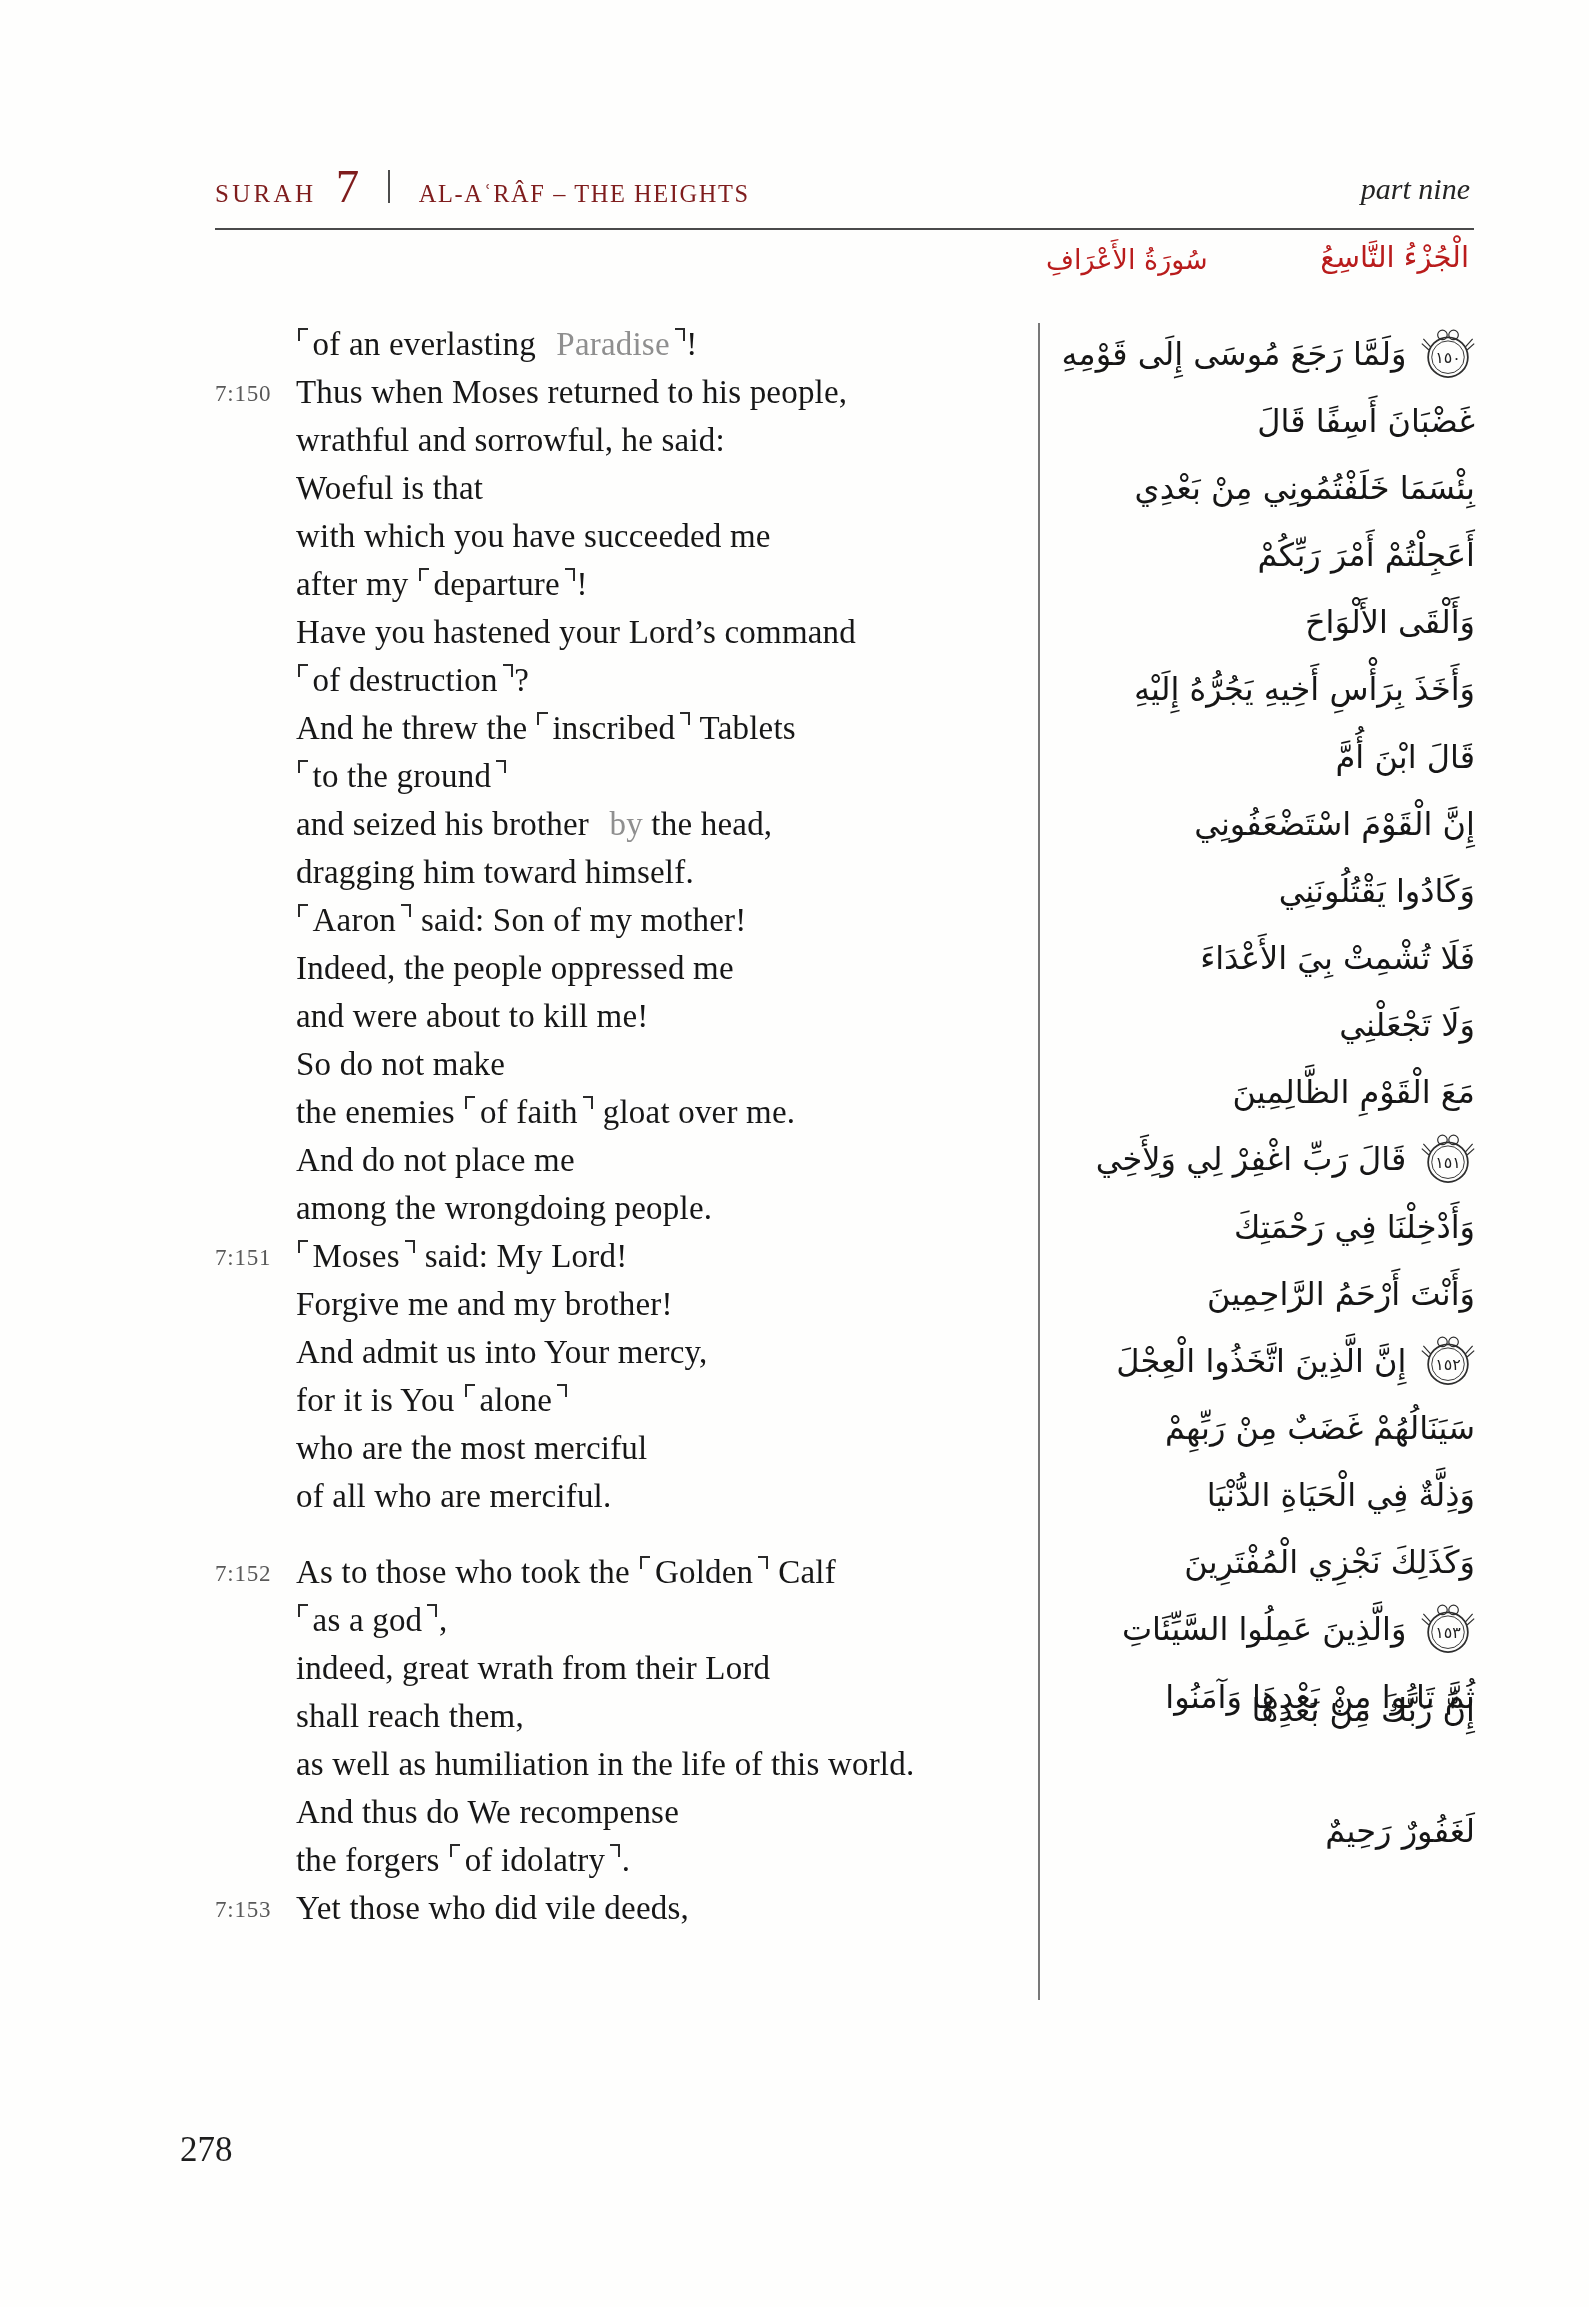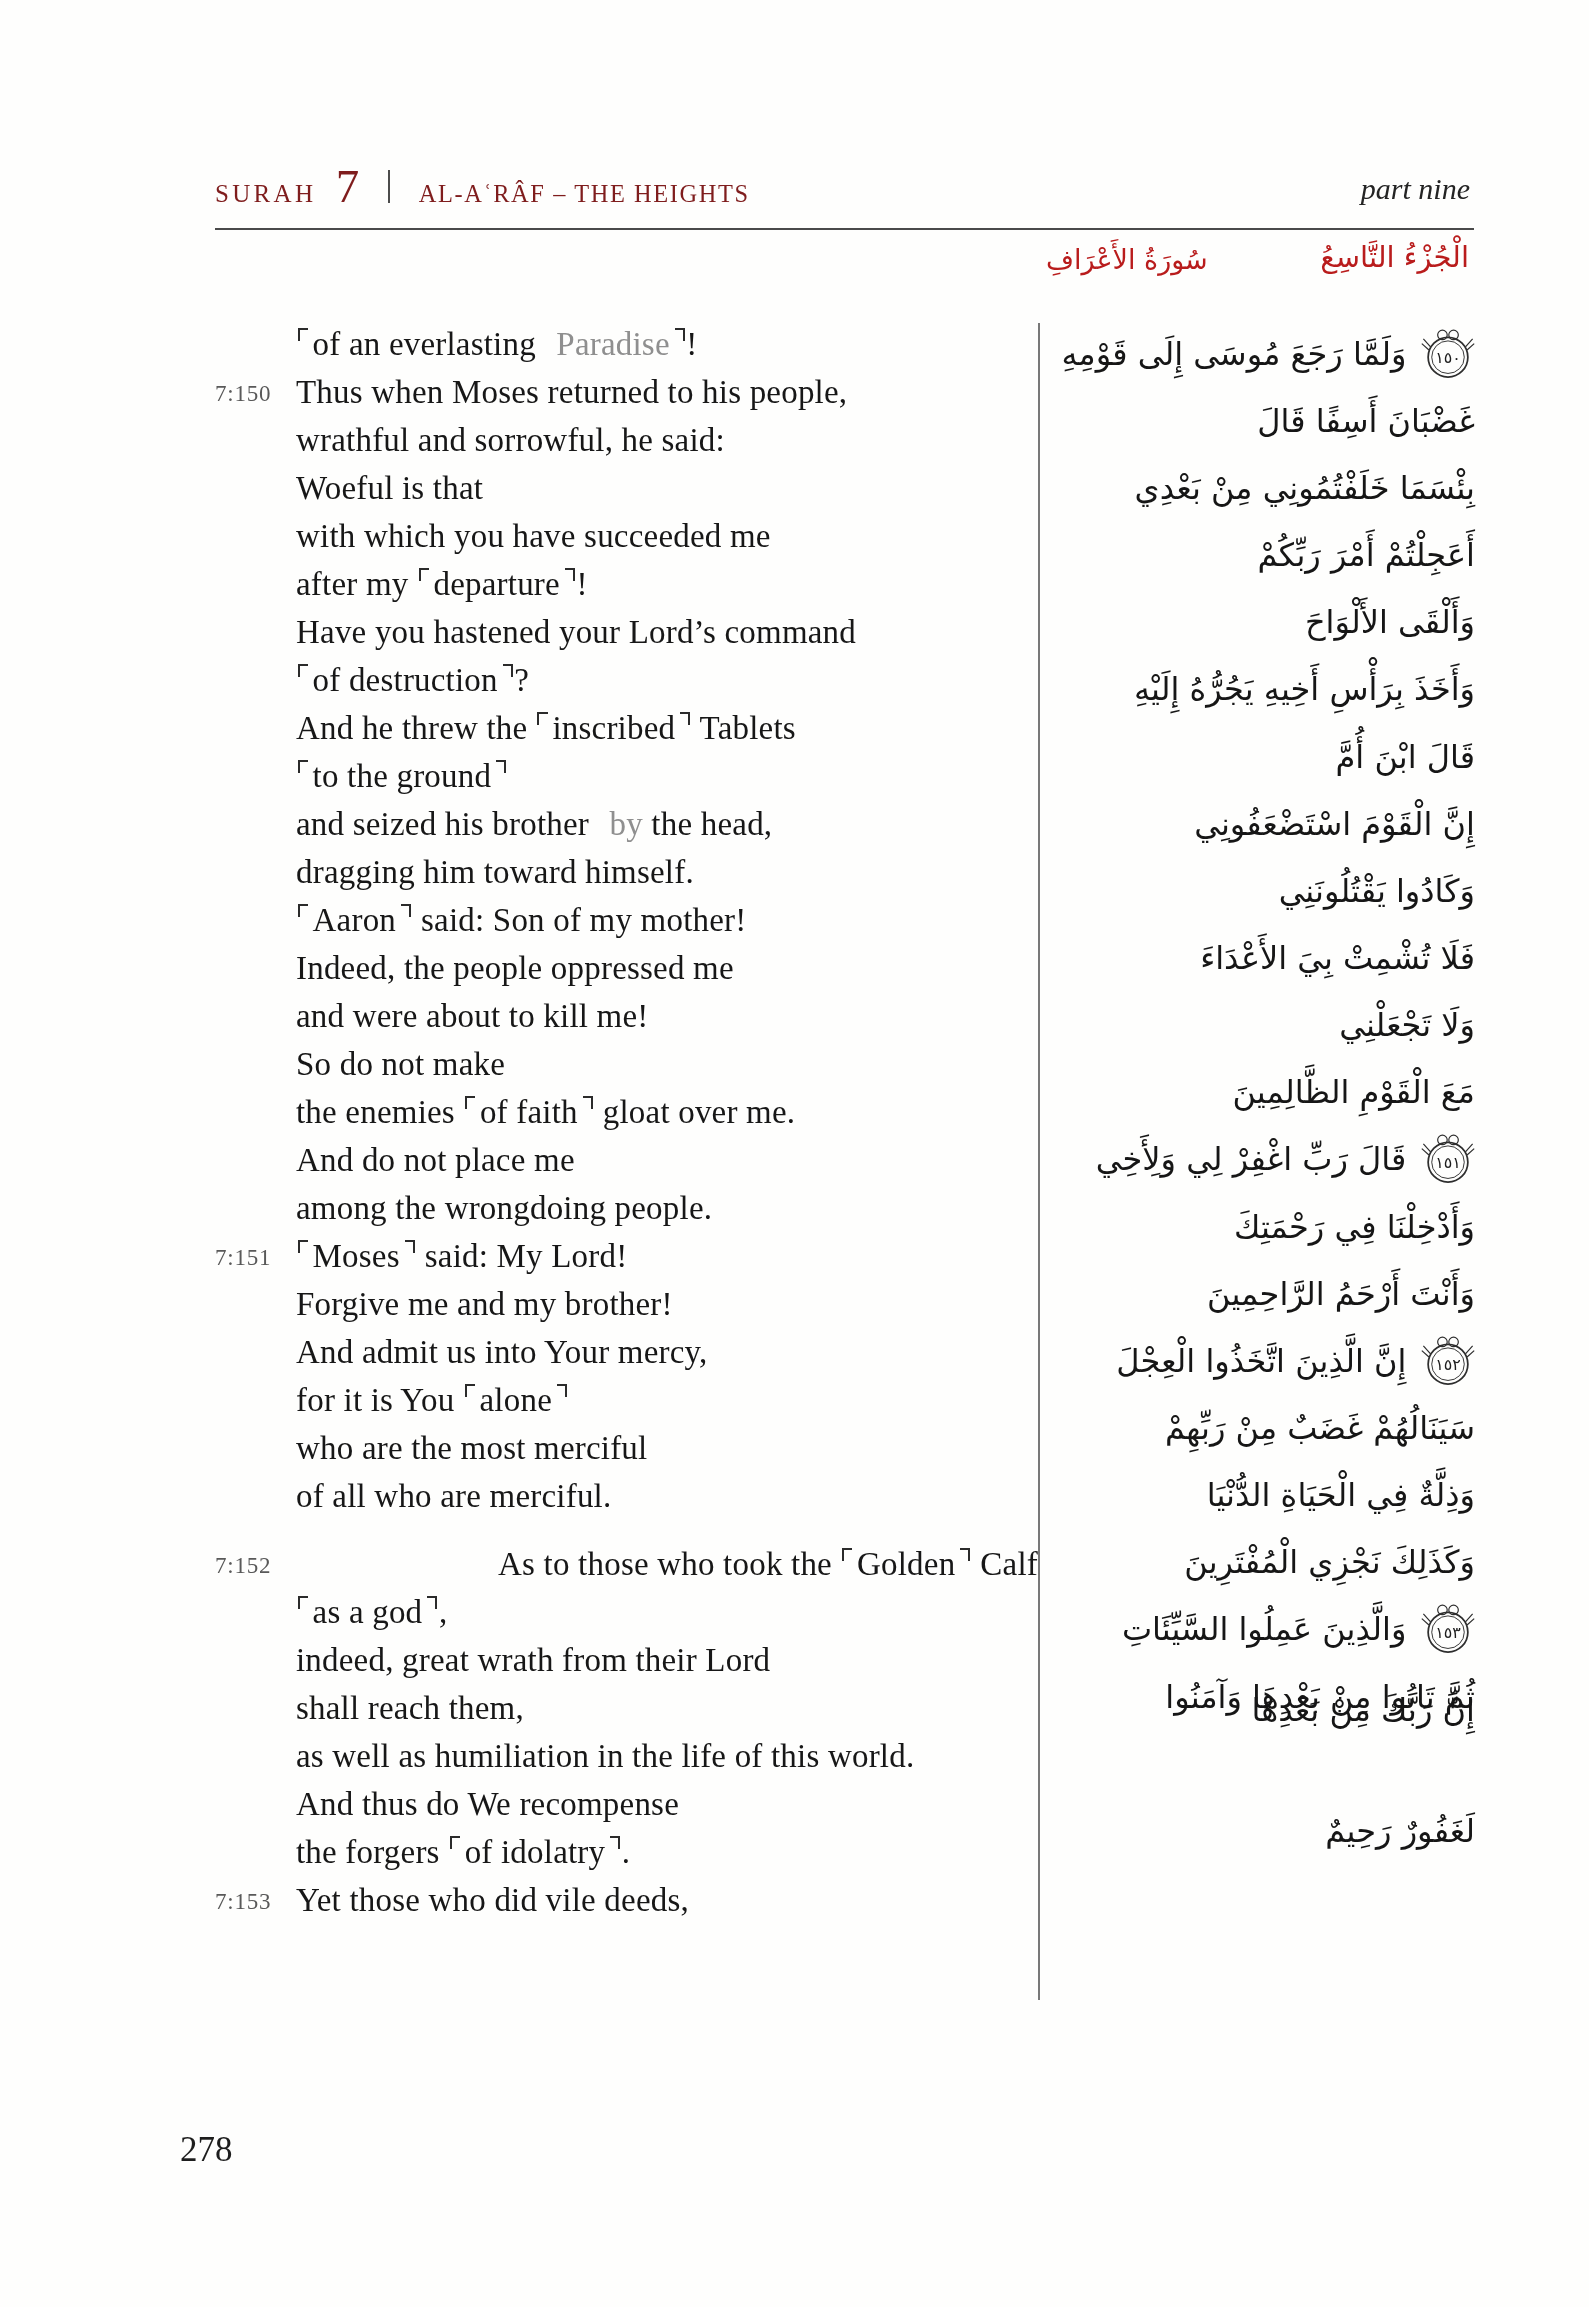--- a/index.html
+++ b/index.html
@@ -21,21 +21,21 @@
   .hdr-part{position:absolute;right:119px;top:172px;font-style:italic;font-size:30px;color:#242424;}
   .hdr-rule{position:absolute;left:215px;top:228px;width:1259px;height:1.6px;background:#4a4a4a;}
   .arhead{font-family:"DejaVu Sans",sans-serif;direction:rtl;color:#b91c1c;white-space:nowrap;}
   .ar-sub-surah{position:absolute;left:1046px;top:244px;font-size:27px;}
   .ar-sub-juz{position:absolute;right:120px;top:240px;font-size:29px;}
   
   .col-divider{position:absolute;left:1038px;top:323px;width:1.6px;height:1677px;background:#787878;}
   
   .english-column{position:absolute;left:215px;top:320px;width:823px;}
   .e-line{position:relative;height:48px;padding-left:81px;display:flex;align-items:center;}
-  .e-line.gap-before{margin-top:20px;justify-content:flex-end;}
+  .e-line.gap-before{margin-top:28px;}
   .vnum{position:absolute;left:0;bottom:9px;font-size:23px;color:#595959;letter-spacing:0.8px;white-space:nowrap;}
   .etext{font-size:33px;letter-spacing:0.2px;white-space:nowrap;}
   .gray{color:#8f8f8f;margin-left:12px;}
   .brk{display:inline-block;width:8.1px;height:10.6px;border-top:2px solid #2b2b2b;transform:translateY(-14px);}
   .brk.bl{border-left:2px solid #2b2b2b;margin:0 4.9px 0 1.6px;}
   .brk.br2{border-right:2px solid #2b2b2b;margin:0 1.6px 0 4.9px;}
   
   .arabic-column{position:absolute;right:114px;top:0;width:455px;height:2307px;}
   .a-line{position:absolute;right:0;height:70px;display:flex;align-items:center;gap:14.6px;direction:rtl;}
   .atext{font-family:"DejaVu Sans",sans-serif;font-size:32px;color:#161616;white-space:nowrap;}

